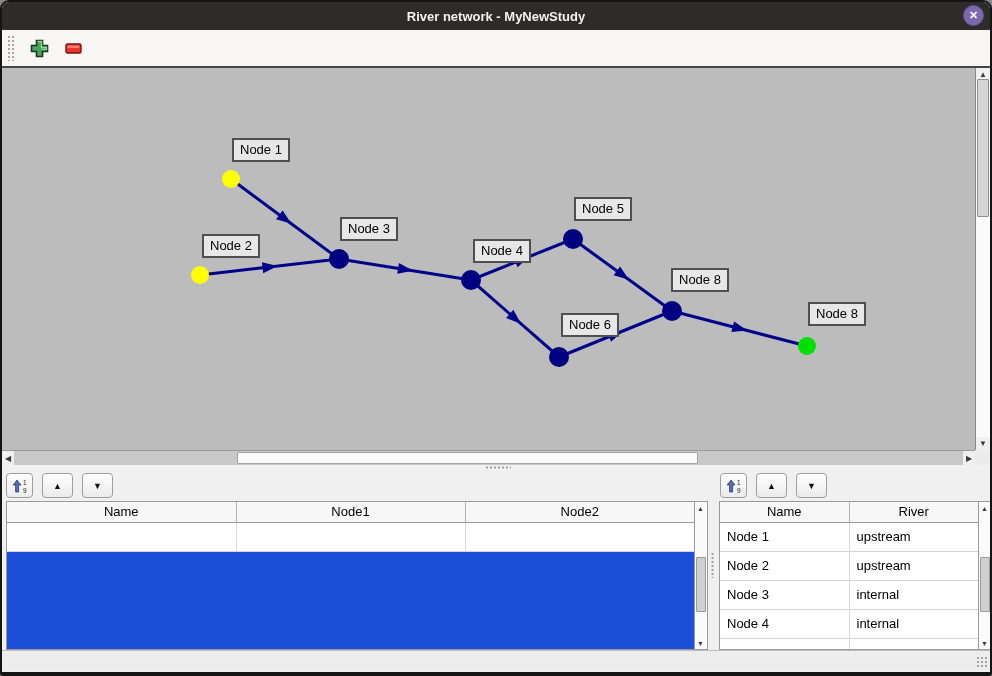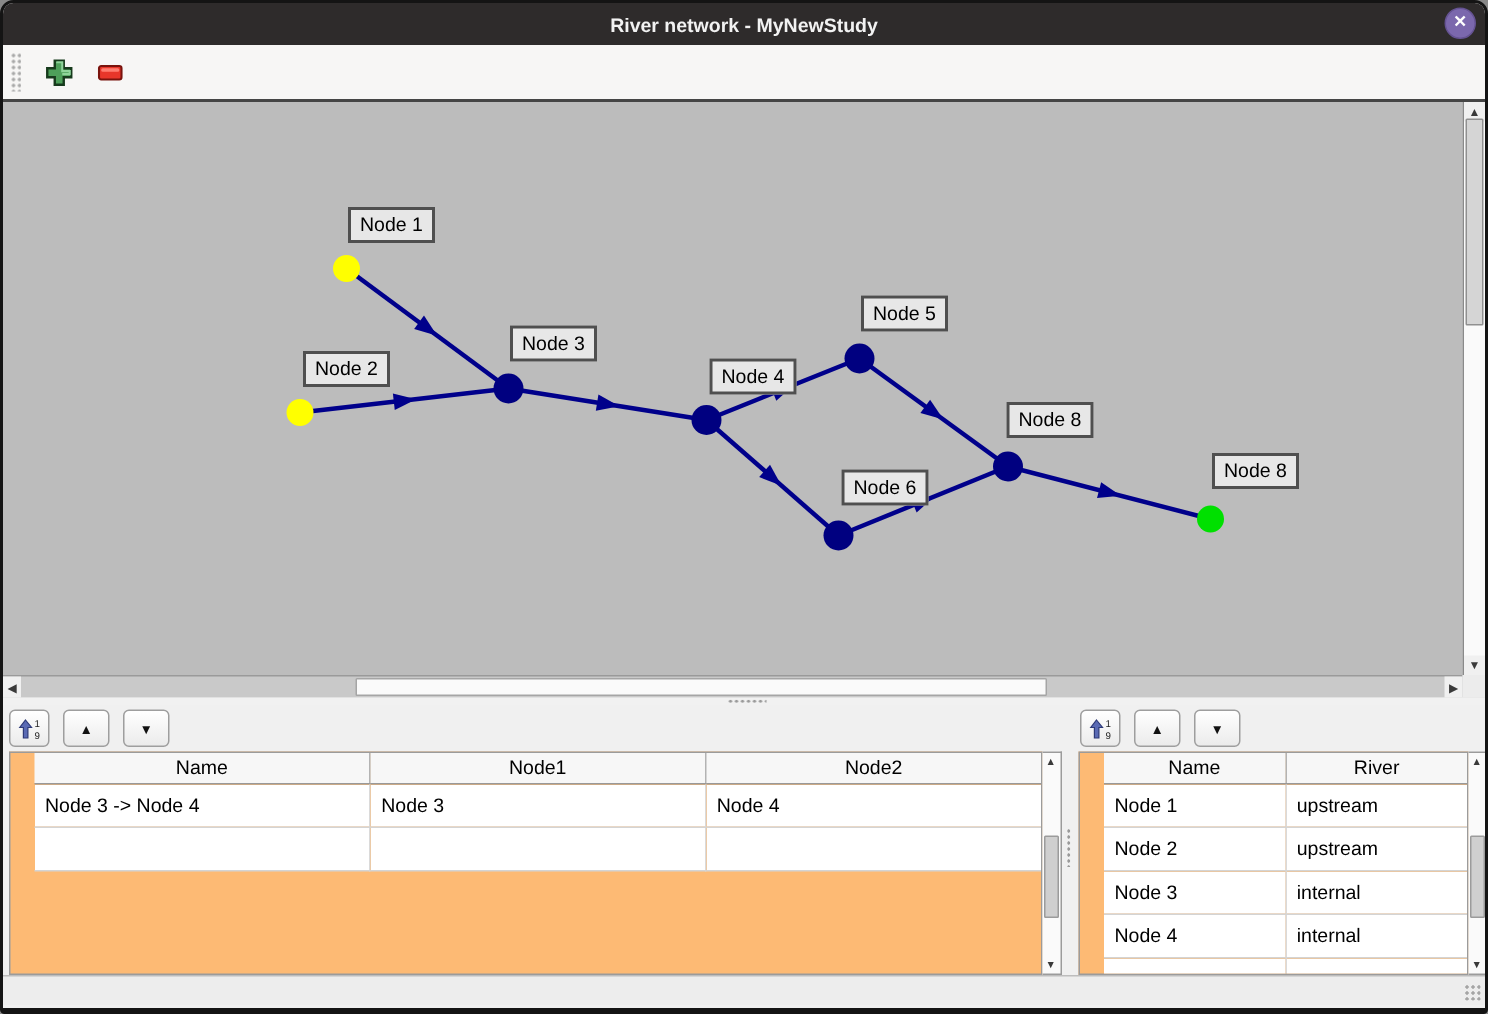--- a/index.html
+++ b/index.html
@@ -58,21 +58,21 @@
   .panel{position:relative;}
   .panel.left{width:706px;}
   .panel.right{flex:1;}
   .sort-bar{display:flex;gap:9px;padding:3px 0 0 4px;height:31px;}
   .panel.right .sort-bar{padding-left:3px;}
   .sbtn{height:25px;border:1px solid #9e9e9e;border-radius:4px;
     background:linear-gradient(#ffffff,#ebebeb);display:flex;align-items:center;justify-content:center;
     padding:0;cursor:pointer;font-size:9px;color:#111;}
   .sbtn.sort{width:27px;}
   .sbtn.upd{width:31px;}
-  .tablebox{position:absolute;top:31px;height:149px;background:#fdba74;border:1px solid #9b9b9b;overflow:hidden;padding-left:16px;}
+  .tablebox{position:absolute;top:31px;height:149px;background:#1d4ed8;border:1px solid #9b9b9b;overflow:hidden;}
   .panel.left .tablebox{left:4px;width:689px;}
   .panel.right .tablebox{left:2px;width:260px;}
   table{width:100%;border-collapse:collapse;table-layout:fixed;font-size:13px;}
   th{height:20px;background:#f7f7f7;border-right:1px solid #b3b3b3;border-bottom:1px solid #999;
     font-weight:normal;text-align:center;padding:0;}
   th:last-child{border-right:none;}
   td{height:29px;border-right:1px solid #dadada;border-bottom:1px solid #d4d4d4;
     padding:0 0 0 7px;background:#fff;overflow:hidden;white-space:nowrap;}
   td:last-child{border-right:none;}
   .tv-scroll{position:absolute;top:31px;width:13px;height:149px;background:#fafafa;
@@ -196,25 +196,20 @@
         <table>
           <thead>
             <tr>
               <th>Name</th>
               <th>Node1</th>
               <th>Node2</th>
             </tr>
           </thead>
           <tbody>
             <tr>
-              <td>Node 3 -&gt; Node 4</td>
-              <td>Node 3</td>
-              <td>Node 4</td>
-            </tr>
-            <tr>
                 <td></td>
                 <td></td>
                 <td></td>
               </tr>
           </tbody>
         </table>
       </div>
       <div class="tv-scroll">
         <div class="arr-up">▲</div>
         <div class="thumb"></div>

